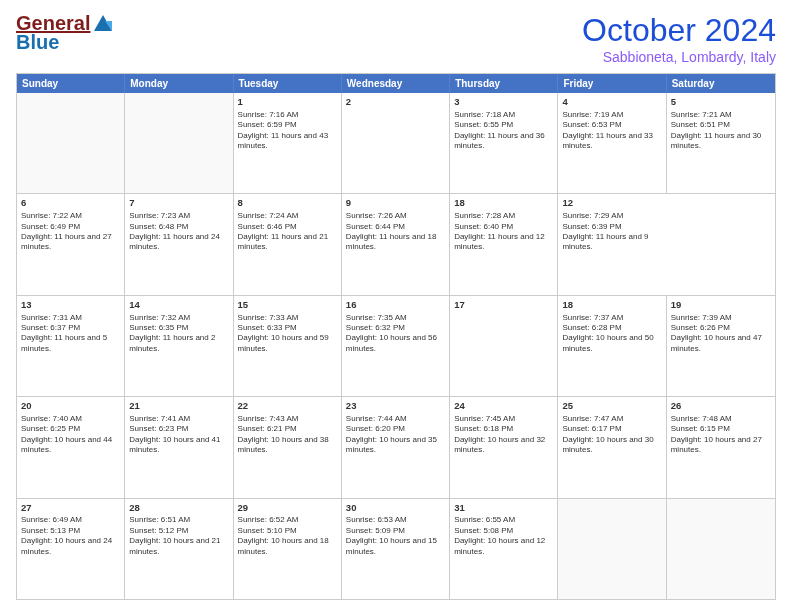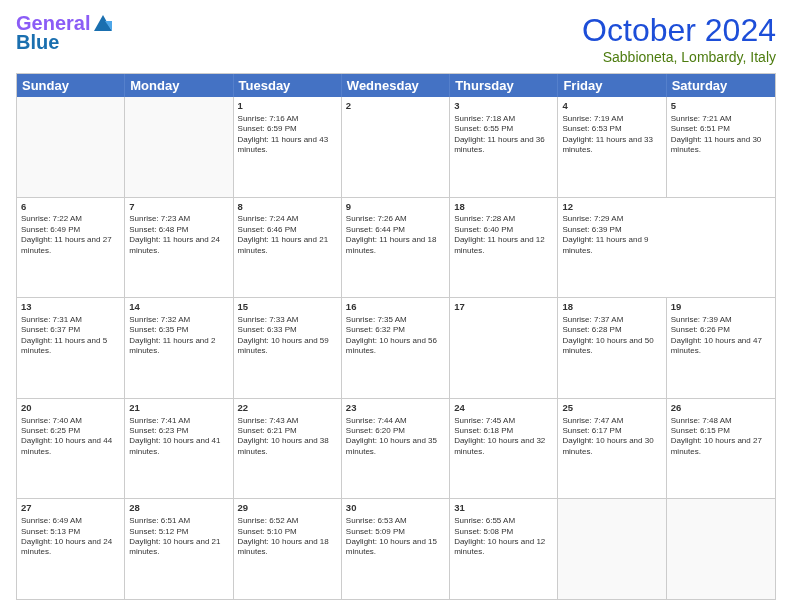--- a/index.html
+++ b/index.html
@@ -28,53 +28,53 @@
       flex-direction: column;
       align-items: flex-start;
     }
     .logo-text {
       display: flex;
       align-items: center;
       font-size: 20px;
       font-weight: bold;
       color: #333;
     }
-    .logo-general { color: #8b5cf6; }
+    .logo-general { color: #7f1d1d; text-decoration: underline; }
     .logo-blue { color: #1a6faf; }
     .logo-icon {
       width: 22px;
       height: 22px;
       margin-left: 2px;
     }
     .title-area {
       text-align: right;
     }
     .month-title {
       font-size: 32px;
       font-weight: normal;
       color: #1d4ed8;
     }
     .subtitle {
       font-size: 14px;
-      color: #4d7c0f;
+      color: #8b5cf6;
     }
     .calendar {
       flex: 1;
       display: flex;
       flex-direction: column;
       border: 1px solid #ccc;
     }
     .cal-header {
       display: grid;
       grid-template-columns: repeat(7, 1fr);
       background: #4472c4;
     }
     .cal-header-cell {
       color: #fff;
-      font-size: 13px;
+      font-size: 10px;
       font-weight: bold;
       padding: 4px 5px;
       border-right: 1px solid #5580cc;
       text-align: left;
     }
     .cal-header-cell:last-child { border-right: none; }
     .cal-body {
       flex: 1;
       display: flex;
       flex-direction: column;

